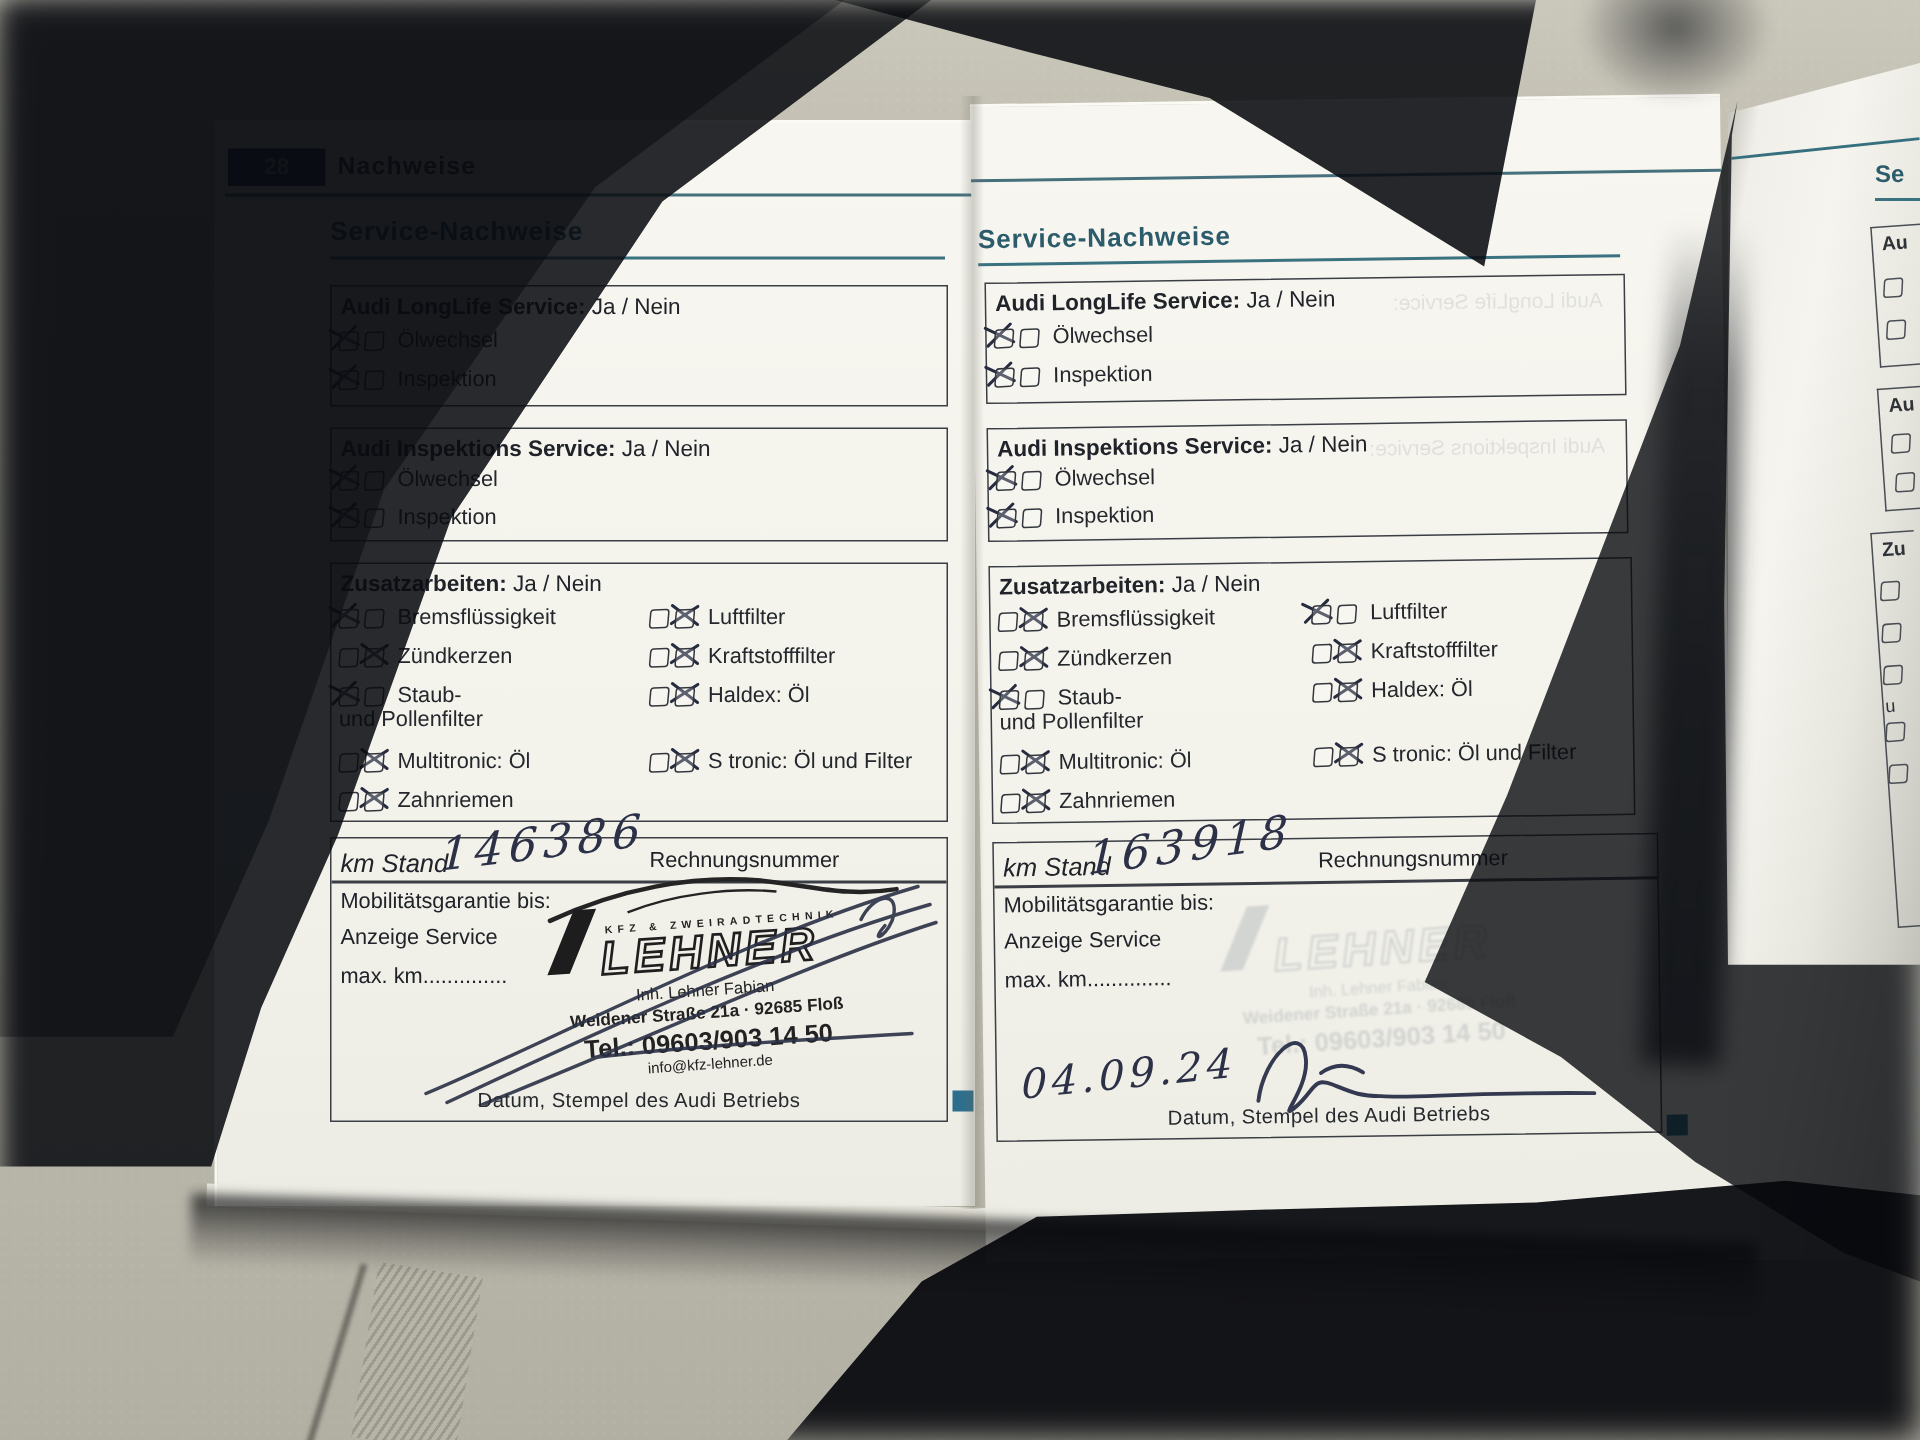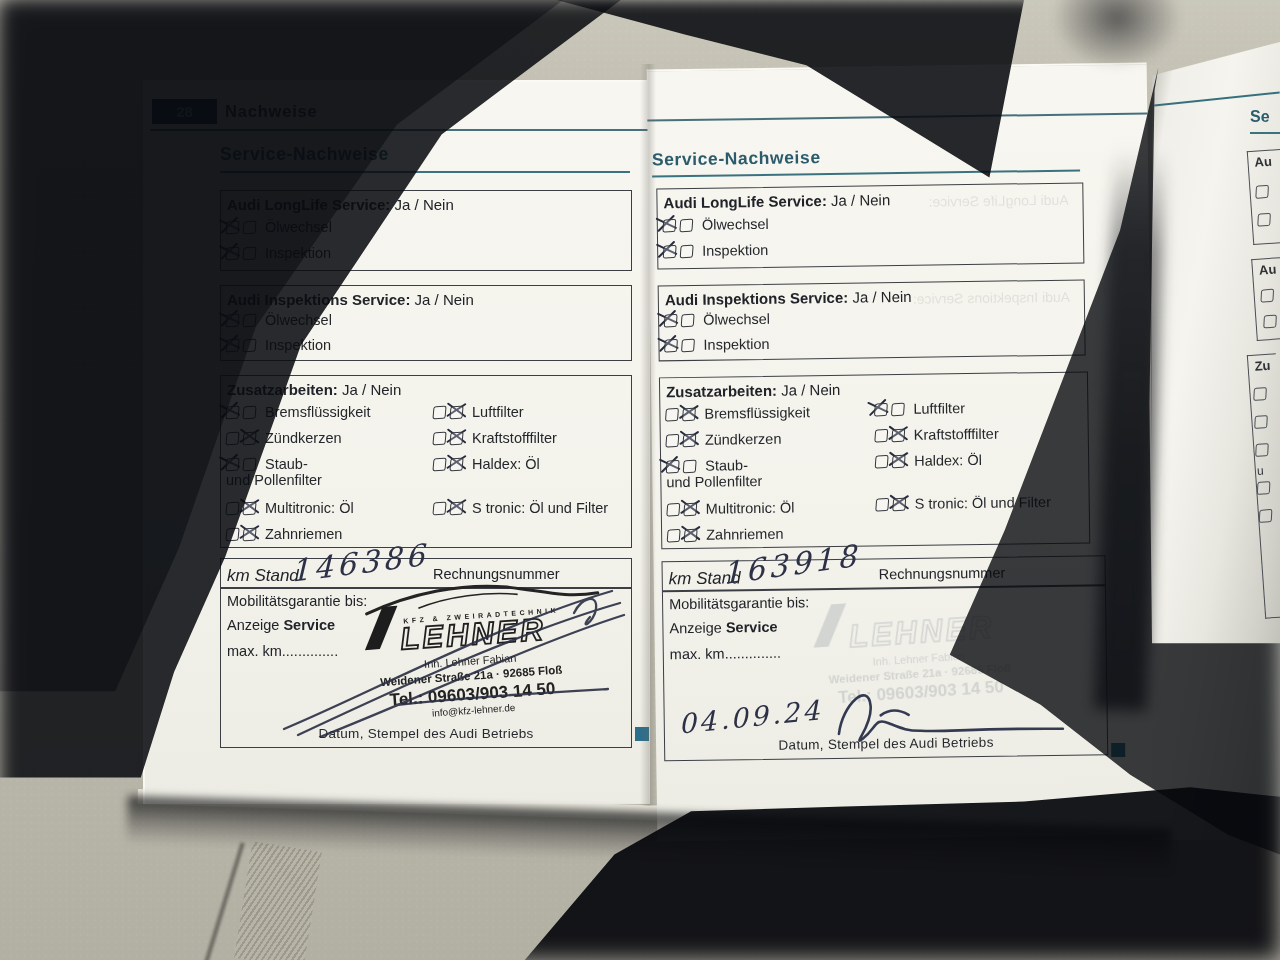--- a/index.html
+++ b/index.html
@@ -44,21 +44,21 @@
   .xmark:before,.xmark:after{content:"";position:absolute;left:-2px;top:7px;width:23px;height:2.4px;
       background:#262b3f;border-radius:2px;}
   .xmark:before{transform:rotate(33deg);} .xmark:after{transform:rotate(-37deg);}
   .crow.chk-first .xmark{display:block;left:-6px;transform:rotate(-7deg);}
   .crow.chk-second .xmark{display:block;left:14px;transform:rotate(4deg);}
   
   .km-label{position:absolute;left:6px;top:7px;font-size:17px;color:#202329;font-style:italic;}
   .inv-label{position:absolute;top:7px;font-size:14.5px;color:#202329;}
   .km-divider{position:absolute;left:0;right:0;top:28px;height:1.5px;background:#3b3e44;}
   .rec-line{position:absolute;left:6px;font-size:14.5px;color:#202329;}
-  .rec-line b{font-weight:bold;}
+  .rec-line b{font-weight:normal;}
   .rec-footer{position:absolute;left:0;right:0;bottom:6px;text-align:center;font-size:13.5px;color:#26292e;letter-spacing:.3px;}
   .hand{font-family:"DejaVu Serif",cursive;font-style:italic;color:#2c3147;}
   .km-value{position:absolute;font-size:30px;letter-spacing:4px;transform:rotate(-7deg) skewX(-10deg);}
   .date-value{position:absolute;font-size:27px;letter-spacing:3px;transform:rotate(-5deg) skewX(-6deg);}
   .teal-square{position:absolute;width:14px;height:14px;background:#2b6f8d;}
   
   .stamp{position:absolute;left:88px;top:28px;width:312px;transform:rotate(-4deg);color:#222;}
   .stamp .tagline{position:absolute;left:92px;top:26px;font-size:7px;letter-spacing:3.5px;font-weight:bold;}
   .stamp .slash{position:absolute;left:62px;top:14px;width:15px;height:42px;background:#1d1d1d;transform:skewX(-26deg);}
   .stamp .brand{position:absolute;left:88px;top:30px;font-size:31px;font-weight:bold;font-style:italic;letter-spacing:3px;

